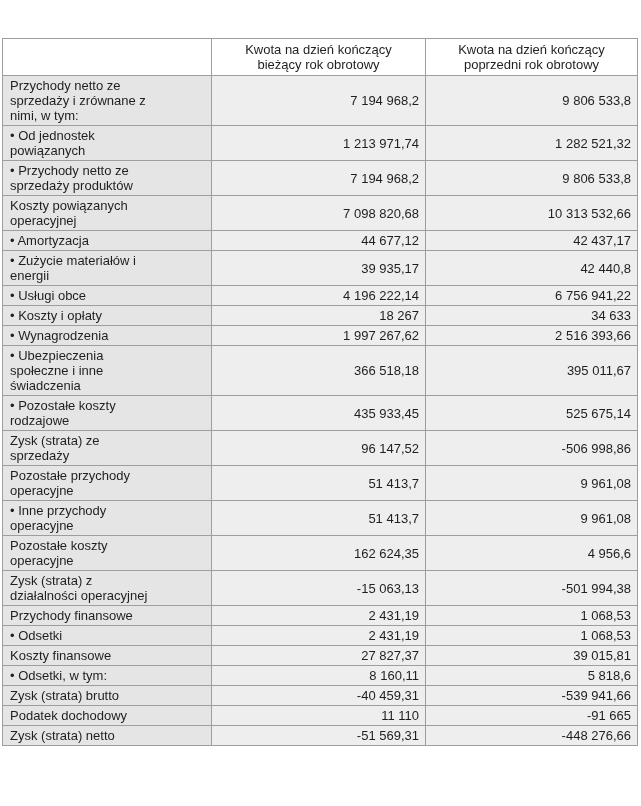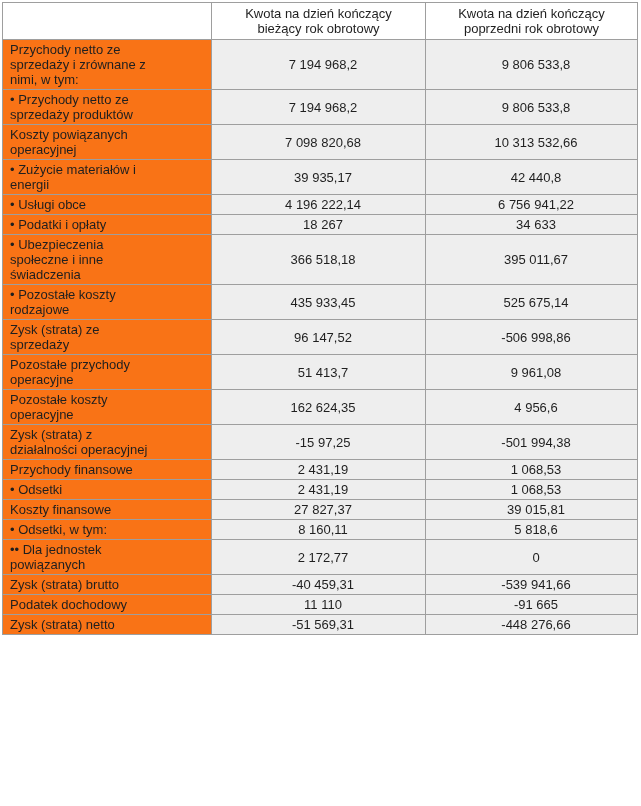--- a/index.html
+++ b/index.html
@@ -11,48 +11,49 @@
     width: 641px;
     height: 806px;
     box-sizing: border-box;
     padding: 2px 0 0 2px;
     font-family: "Liberation Sans", sans-serif;
   }
   table.fin-table {
     border-collapse: collapse;
     table-layout: fixed;
     width: 635px;
+    margin-top: 36px;
   }
   .fin-table col.c-label { width: 209px; }
   .fin-table col.c-current { width: 214px; }
   .fin-table col.c-previous { width: 212px; }
   .fin-table th, .fin-table td {
     border: 1px solid #9e9e9e;
     font-size: 13px;
     line-height: 15px;
     color: #1f1f1f;
     font-weight: normal;
     vertical-align: middle;
     overflow: hidden;
   }
   .fin-table th {
     background: #ffffff;
     text-align: center;
     padding: 3px 4px;
     white-space: pre-line;
   }
   .fin-table td.label-cell {
-    background: #f97316;
+    background: #e5e5e5;
     text-align: left;
     padding: 2px 6px 2px 7px;
     white-space: pre-line;
   }
   .fin-table td.value-cell {
     background: #eeeeee;
-    text-align: center;
+    text-align: right;
     padding: 2px 6px 2px 15px;
   }
 </style>
 </head>
 <body>
 
 <div class="sheet">
   <table class="fin-table">
     <colgroup>
       <col class="c-label">
@@ -70,55 +71,71 @@
     </thead>
     <tbody id="table-body">
   <tr>
     <td class="label-cell">Przychody netto ze
 sprzedaży i zrównane z
 nimi, w tym:</td>
     <td class="value-cell">7 194 968,2</td>
     <td class="value-cell">9 806 533,8</td>
   </tr>
 
+  <tr>
+    <td class="label-cell">• Od jednostek
+powiązanych</td>
+    <td class="value-cell">1 213 971,74</td>
+    <td class="value-cell">1 282 521,32</td>
+  </tr>
 
   <tr>
     <td class="label-cell">• Przychody netto ze
 sprzedaży produktów</td>
     <td class="value-cell">7 194 968,2</td>
     <td class="value-cell">9 806 533,8</td>
   </tr>
 
   <tr>
     <td class="label-cell">Koszty powiązanych
 operacyjnej</td>
     <td class="value-cell">7 098 820,68</td>
     <td class="value-cell">10 313 532,66</td>
   </tr>
 
+  <tr>
+    <td class="label-cell">• Amortyzacja</td>
+    <td class="value-cell">44 677,12</td>
+    <td class="value-cell">42 437,17</td>
+  </tr>
 
   <tr>
     <td class="label-cell">• Zużycie materiałów i
 energii</td>
     <td class="value-cell">39 935,17</td>
     <td class="value-cell">42 440,8</td>
   </tr>
 
   <tr>
     <td class="label-cell">• Usługi obce</td>
     <td class="value-cell">4 196 222,14</td>
     <td class="value-cell">6 756 941,22</td>
   </tr>
 
   <tr>
-    <td class="label-cell">• Podatki i opłaty</td>
+    <td class="label-cell">• Koszty i opłaty</td>
     <td class="value-cell">18 267</td>
     <td class="value-cell">34 633</td>
   </tr>
 
+  <tr>
+    <td class="label-cell">• Wynagrodzenia</td>
+    <td class="value-cell">1 997 267,62</td>
+    <td class="value-cell">2 516 393,66</td>
+  </tr>
 
   <tr>
     <td class="label-cell">• Ubezpieczenia
 społeczne i inne
 świadczenia</td>
     <td class="value-cell">366 518,18</td>
     <td class="value-cell">395 011,67</td>
   </tr>
 
   <tr>
@@ -135,33 +152,39 @@
     <td class="value-cell">-506 998,86</td>
   </tr>
 
   <tr>
     <td class="label-cell">Pozostałe przychody
 operacyjne</td>
     <td class="value-cell">51 413,7</td>
     <td class="value-cell">9 961,08</td>
   </tr>
 
+  <tr>
+    <td class="label-cell">• Inne przychody
+operacyjne</td>
+    <td class="value-cell">51 413,7</td>
+    <td class="value-cell">9 961,08</td>
+  </tr>
 
   <tr>
     <td class="label-cell">Pozostałe koszty
 operacyjne</td>
     <td class="value-cell">162 624,35</td>
     <td class="value-cell">4 956,6</td>
   </tr>
 
 
   <tr>
     <td class="label-cell">Zysk (strata) z
 działalności operacyjnej</td>
-    <td class="value-cell">-15 97,25</td>
+    <td class="value-cell">-15 063,13</td>
     <td class="value-cell">-501 994,38</td>
   </tr>
 
   <tr>
     <td class="label-cell">Przychody finansowe</td>
     <td class="value-cell">2 431,19</td>
     <td class="value-cell">1 068,53</td>
   </tr>
 
   <tr>
@@ -175,26 +198,20 @@
     <td class="value-cell">27 827,37</td>
     <td class="value-cell">39 015,81</td>
   </tr>
 
   <tr>
     <td class="label-cell">• Odsetki, w tym:</td>
     <td class="value-cell">8 160,11</td>
     <td class="value-cell">5 818,6</td>
   </tr>
 
-  <tr>
-    <td class="label-cell">•• Dla jednostek
-powiązanych</td>
-    <td class="value-cell">2 172,77</td>
-    <td class="value-cell">0</td>
-  </tr>
 
 
   <tr>
     <td class="label-cell">Zysk (strata) brutto</td>
     <td class="value-cell">-40 459,31</td>
     <td class="value-cell">-539 941,66</td>
   </tr>
 
   <tr>
     <td class="label-cell">Podatek dochodowy</td>

